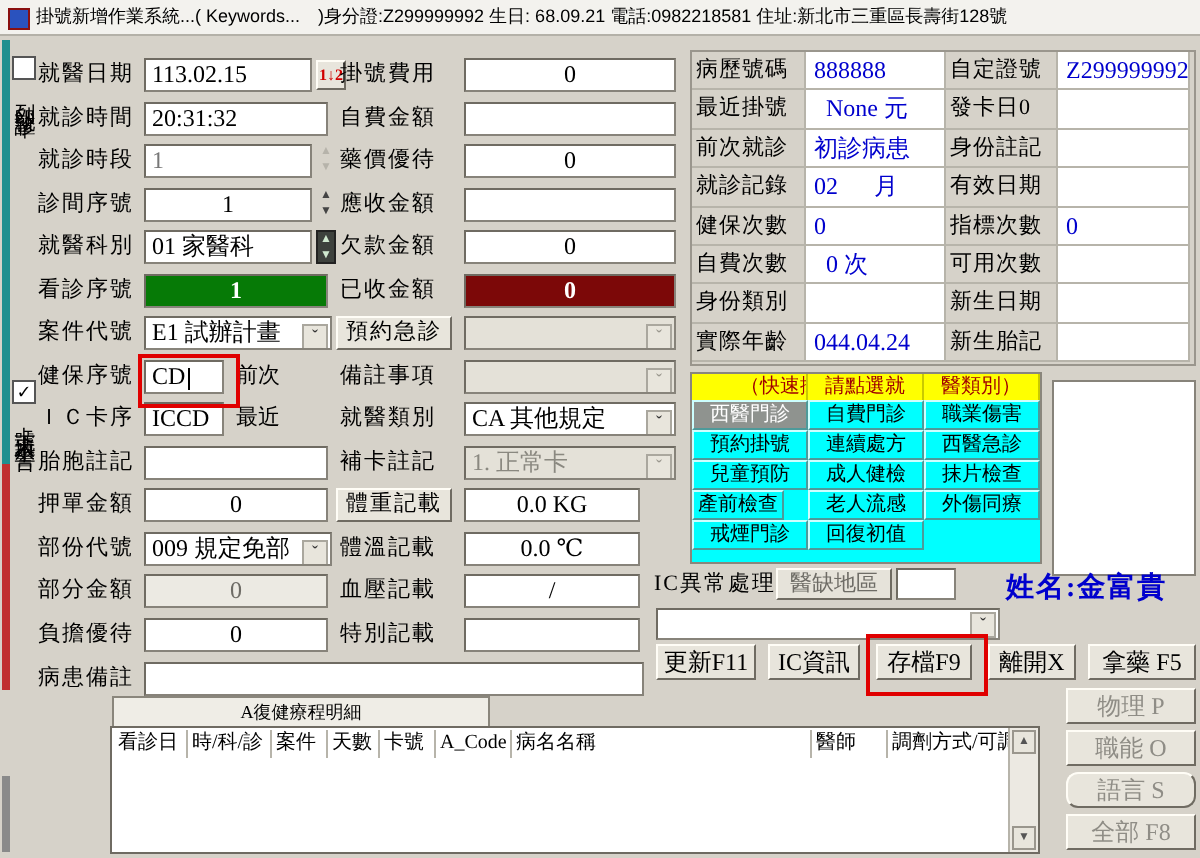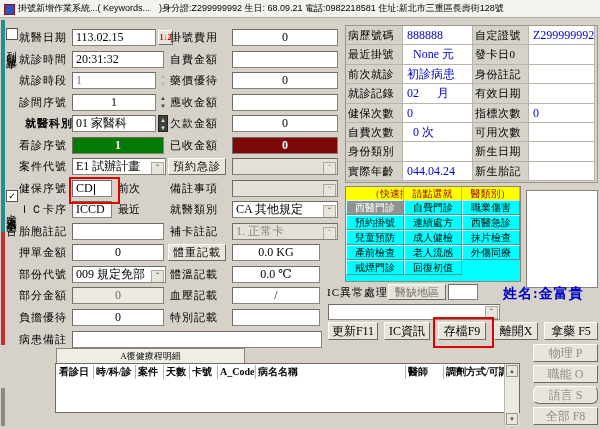--- a/index.html
+++ b/index.html
@@ -54,22 +54,22 @@
   .qbtn.sel{background:#8f938f;color:#fff;}
   #white-box{position:absolute;left:526px;top:190px;width:72px;height:98px;background:#fff;
              border:1px solid #87837a;box-sizing:border-box;}
   
   .name-label{position:absolute;left:503px;top:285px;font-size:14px;font-weight:bold;color:#0000cd;letter-spacing:1px;}
   .actbtn{position:absolute;top:322px;height:18px;font-size:12px;line-height:16px;}
   .tab{position:absolute;top:348px;height:15px;font-size:9px;line-height:15px;text-align:center;
        border:1px solid #8a867c;border-bottom:none;box-sizing:border-box;overflow:hidden;}
   .tabA{left:56px;width:189px;background:#efede6;}
   .tabB{left:245px;width:275px;background:linear-gradient(#63aca4,#d9ece9);font-weight:bold;}
-  #htable{position:absolute;left:55px;top:363px;width:465px;height:50px;background:#fff;
-          border:1px solid #6f6b62;box-sizing:border-box;font-weight:bold;}
+  #htable{position:absolute;left:55px;top:363px;width:465px;height:64px;background:#fff;
+          border:1px solid #6f6b62;box-sizing:border-box;}
   #hheader{position:absolute;left:1px;top:1px;right:15px;height:14px;display:flex;font-size:10px;line-height:14px;}
   .hcol{border-left:1px solid #b7b4aa;padding-left:2px;box-sizing:border-box;white-space:nowrap;overflow:hidden;}
   .hcol:first-child{border-left:none;}
   #vscroll{position:absolute;right:0;top:0;width:14px;height:62px;background:#ece9e2;border-left:1px solid #b7b4aa;}
   .sarrow{position:absolute;left:1px;width:12px;height:12px;background:#e8e5dc;border:1px solid #9a968d;
           font-size:6px;line-height:11px;text-align:center;color:#555;box-sizing:border-box;}
   .sidebtn{position:absolute;left:533px;width:65px;height:18px;font-size:12px;line-height:16px;color:#8f8d86;}
 </style>
 </head>
 <body>
@@ -103,21 +103,21 @@
       <div class="spin light" style="position: absolute; left: 158px; top: 72px; width: 10px; height: 17px;">
         <div>▲</div>
         <div>▼</div>
       </div>
       <div class="lbl" style="position: absolute; left: 19px; top: 94px; width: 52px; height: 17px;">診間序號</div>
       <div class="sunken center" style="position: absolute; left: 72px; top: 94px; width: 84px; height: 17px;">1</div>
       <div class="spin" style="position: absolute; left: 158px; top: 94px; width: 10px; height: 17px;">
         <div>▲</div>
         <div>▼</div>
       </div>
-      <div class="lbl" style="position: absolute; left: 25px; top: 115px; width: 52px; height: 17px; font-weight: bold;">就醫科別</div>
+      <div class="lbl" style="position: absolute; left: 19px; top: 115px; width: 52px; height: 17px;">就醫科別</div>
       <div class="sunken" style="position: absolute; left: 72px; top: 115px; width: 84px; height: 17px;">01 家醫科</div>
       <div class="spin dark" style="position: absolute; left: 158px; top: 115px; width: 10px; height: 17px;">
         <div>▲</div>
         <div>▼</div>
       </div>
       <div class="lbl" style="position: absolute; left: 19px; top: 137px; width: 52px; height: 17px;">看診序號</div>
       <div class="sunken center greenf" style="position: absolute; left: 72px; top: 137px; width: 92px; height: 17px; background: rgb(6, 122, 6); color: rgb(255, 255, 255); font-weight: bold;">1</div>
       <div class="lbl" style="position: absolute; left: 19px; top: 158px; width: 52px; height: 17px;">案件代號</div>
       <div class="sunken" style="position: absolute; left: 72px; top: 158px; width: 94px; height: 17px;">E1 試辦計畫<span class="chev">ˇ</span></div>
       <div class="lbl" style="position: absolute; left: 19px; top: 180px; width: 52px; height: 17px;">健保序號</div>
@@ -212,21 +212,21 @@
     <div id="quick-grid">
         <div class="qbtn sel" style="position: absolute; left: 0px; top: 13px; width: 58px; height: 15px;">西醫門診</div>
         <div class="qbtn" style="position: absolute; left: 58px; top: 13px; width: 58px; height: 15px;">自費門診</div>
         <div class="qbtn" style="position: absolute; left: 116px; top: 13px; width: 58px; height: 15px;">職業傷害</div>
         <div class="qbtn" style="position: absolute; left: 0px; top: 28px; width: 58px; height: 15px;">預約掛號</div>
         <div class="qbtn" style="position: absolute; left: 58px; top: 28px; width: 58px; height: 15px;">連續處方</div>
         <div class="qbtn" style="position: absolute; left: 116px; top: 28px; width: 58px; height: 15px;">西醫急診</div>
         <div class="qbtn" style="position: absolute; left: 0px; top: 43px; width: 58px; height: 15px;">兒童預防</div>
         <div class="qbtn" style="position: absolute; left: 58px; top: 43px; width: 58px; height: 15px;">成人健檢</div>
         <div class="qbtn" style="position: absolute; left: 116px; top: 43px; width: 58px; height: 15px;">抹片檢查</div>
-        <div class="qbtn" style="position: absolute; left: 0px; top: 58px; width: 58px; height: 15px;">產前檢查</div>
+        <div class="qbtn" style="position: absolute; left: 0px; top: 58px; width: 46px; height: 15px;">產前檢查</div>
         <div class="qbtn" style="position: absolute; left: 58px; top: 58px; width: 58px; height: 15px;">老人流感</div>
         <div class="qbtn" style="position: absolute; left: 116px; top: 58px; width: 58px; height: 15px;">外傷同療</div>
         <div class="qbtn" style="position: absolute; left: 0px; top: 73px; width: 58px; height: 15px;">戒煙門診</div>
         <div class="qbtn" style="position: absolute; left: 58px; top: 73px; width: 58px; height: 15px;">回復初值</div>
       </div>
   </div>
   <div id="white-box"></div>
 
   <div class="lbl" style="left:327px;top:284px;width:78px;">IC異常處理</div>
   <div class="raised dis" style="left:388px;top:284px;width:58px;height:16px;line-height:14px;font-size:11px;">醫缺地區</div>

